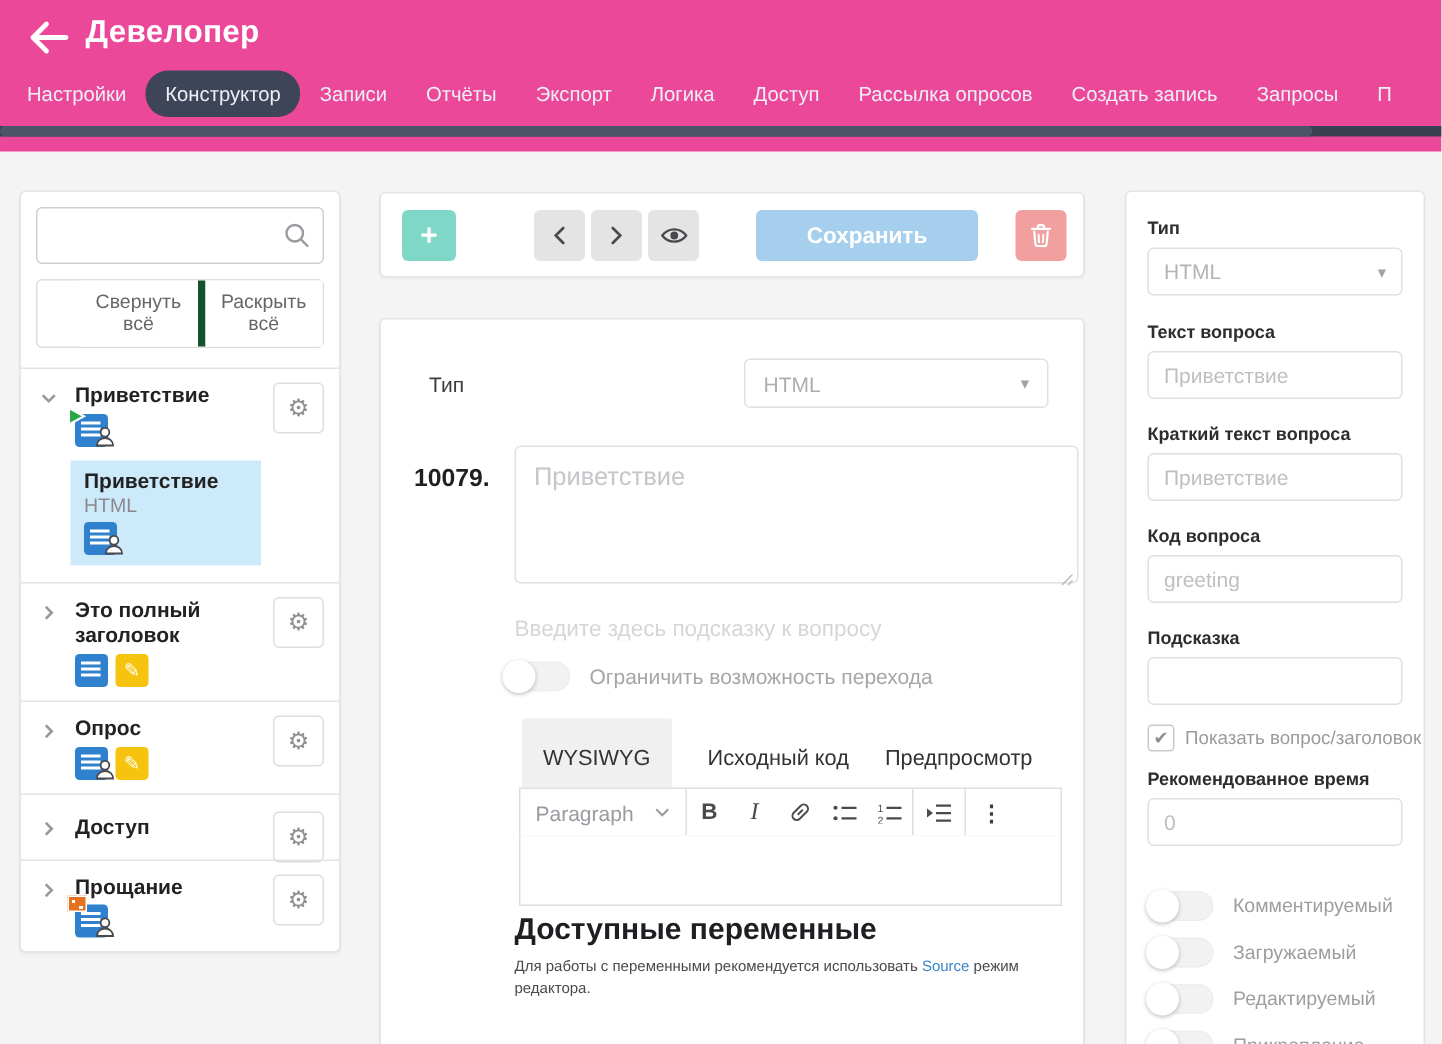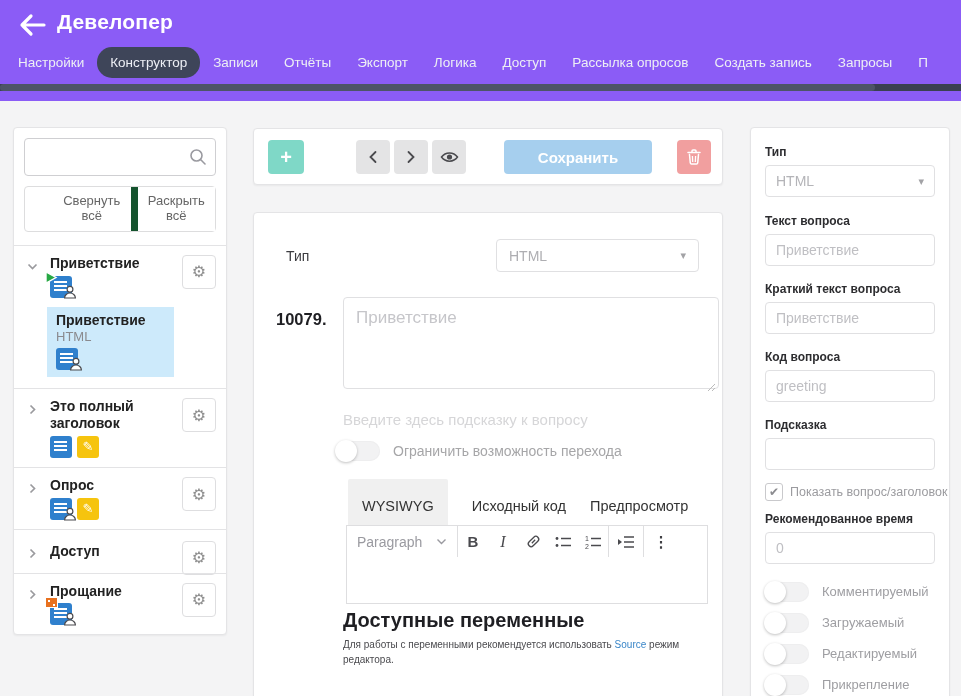--- a/index.html
+++ b/index.html
@@ -1,39 +1,39 @@
 <!DOCTYPE html>
 <html><head>
 <meta charset="utf-8">
 <style>
   * { margin:0; padding:0; box-sizing:border-box; }
   html,body { width:961px; height:696px; overflow:hidden; }
   body { background:#f4f4f5; font-family:"Liberation Sans", sans-serif; position:relative; }
 
   
-  .topbar { position:absolute; left:0; top:0; width:961px; height:101px; background:#8b5cf6; }
+  .topbar { position:absolute; left:0; top:0; width:961px; height:101px; background:#ec4899; }
   .back-btn { position:absolute; left:17px; top:11px; width:30px; height:28px; cursor:pointer; }
   .app-title { position:absolute; left:57px; top:10px; color:#fff; font-size:21px; font-weight:bold; letter-spacing:.2px; }
   .tabs { position:absolute; left:5px; top:47px; height:31px; display:flex; align-items:stretch; white-space:nowrap; }
   .tab { padding:8px 13px 0 13px; color:#edeff5; font-size:13.5px; cursor:pointer; }
   .tab.active { background:#3e4559;border-radius:15px; }
   .hscroll { position:absolute; left:0; top:84px; width:961px; height:7px; background:#3a4052; }
   .hscroll .thumb { position:absolute; left:0; top:0; width:875px; height:7px; background:#4d5468; border-radius:4px; }
 
   
   .card { position:absolute; background:#fff; border:1px solid #e4e4e6; border-radius:4px; box-shadow:0 1px 2px rgba(0,0,0,.05); }
 
   
   .sidebar { left:13px; top:127px; width:214px; }
   .search-wrap { position:relative; margin:10px; }
   .search-wrap input { width:100%; height:38px; border:1px solid #cfcfd2; border-radius:4px; padding:0 32px 0 10px; font-size:14px; color:#333; outline:none; }
   .search-ic { position:absolute; right:9px; top:10px; }
   .fold-box { margin:0 10px 13px 10px; border:1px solid #ddddde; border-radius:4px; display:flex; }
   .fold-btn { flex:1; background:#fff; border:none; padding:7px 4px; font-family:inherit; font-size:13px; color:#666; line-height:1.15; cursor:pointer; }
-  .fold-btn:first-child { border-right:7px solid #14532d;margin-left:28px; }
+  .fold-btn:first-child { border-right:5px solid #14532d;margin-left:28px; }
   .titem { border-top:1px solid #e3e3e5; padding:9px 0 9px 0; position:relative; }
   .titem .chev { position:absolute; left:12px; top:13px; }
   .titem .gearbtn { position:absolute; right:10px; top:9px; width:34px; height:34px; border:1px solid #dedee0; border-radius:4px; background:#fff; display:flex; align-items:center; justify-content:center; font-size:16px; color:#8f8f8f; cursor:pointer; }
   .titem .tcontent { margin:0 52px 0 36px; }
   .tlabel { font-size:14px; font-weight:bold; color:#222; line-height:1.2; }
   .ticons { margin-top:4px; display:flex; gap:5px; }
   .tchild { margin:9px 0 2px 33px; width:127px; background:#cdeafb; padding:5px 9px 7px 9px; }
   .tchild .sub { font-size:13px; color:#8a8a8e; margin-top:1px; }
   .tchild .ticons { margin-top:4px; }
 
@@ -390,21 +390,21 @@
   <input class="pinput" style="">
 
   <div class="cbx-row">
     <span class="cbx">✔</span>
     <span class="clab">Показать вопрос/заголовок</span>
   </div>
 
   <div class="plabel">Рекомендованное время</div>
   <input class="pinput" placeholder="0" style="">
 
-  <div class="tglrow" style="margin-top:2px;">
+  <div class="tglrow" style="margin-top:14px;">
     <span class="tgl"></span>
     <span class="tlab">Комментируемый</span>
   </div>
   <div class="tglrow">
     <span class="tgl"></span>
     <span class="tlab">Загружаемый</span>
   </div>
   <div class="tglrow">
     <span class="tgl"></span>
     <span class="tlab">Редактируемый</span>

